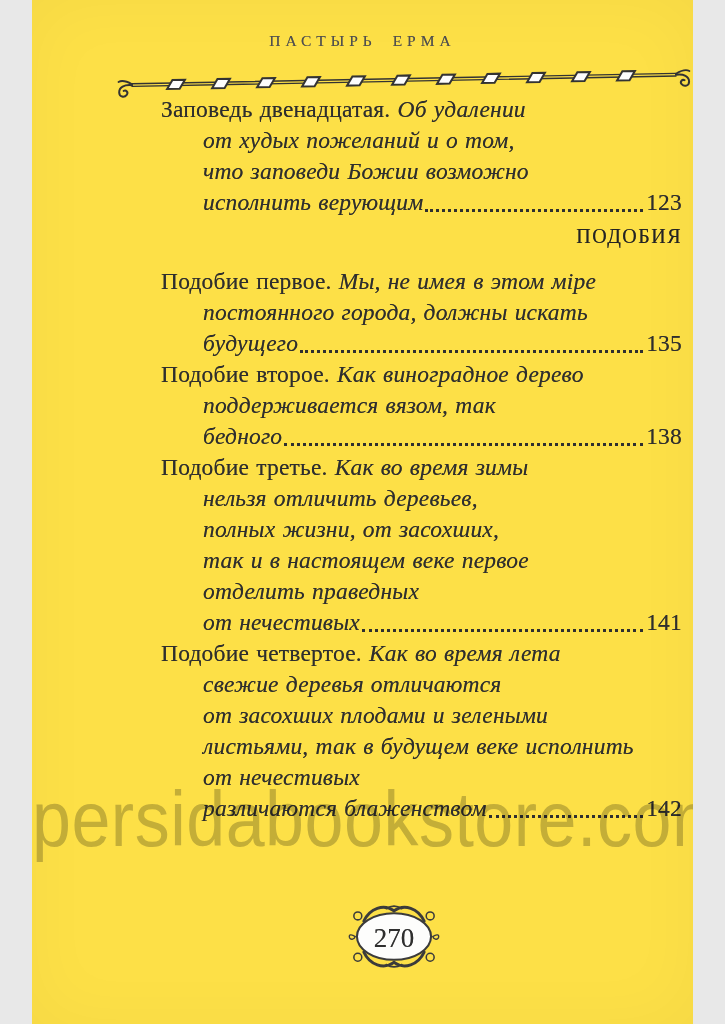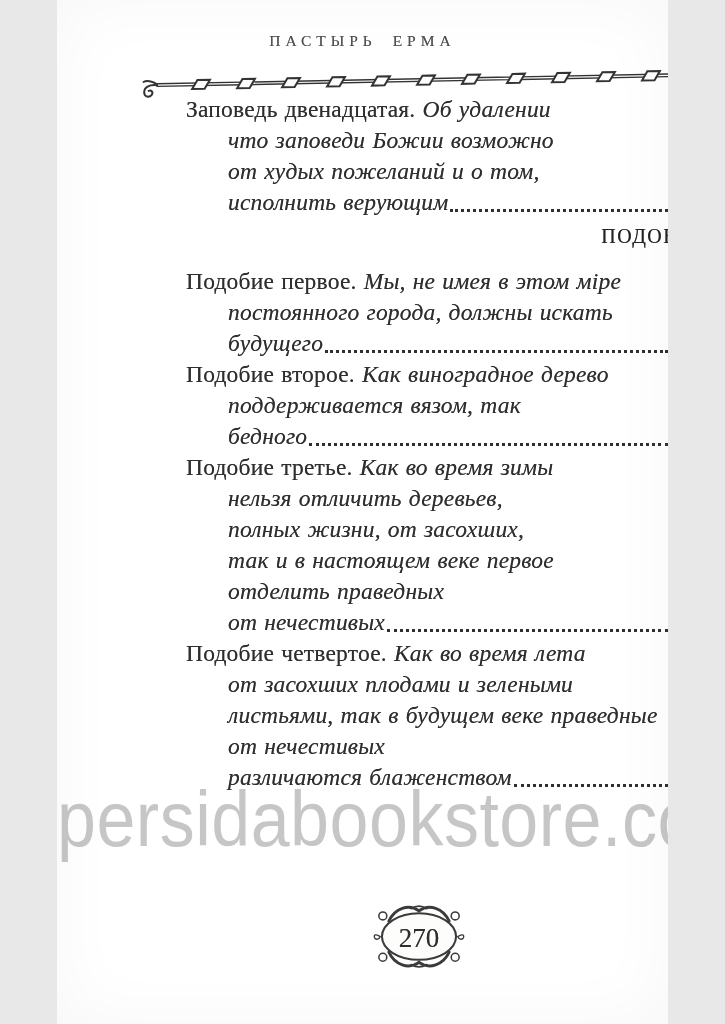--- a/index.html
+++ b/index.html
@@ -1,22 +1,22 @@
 <!DOCTYPE html>
 <html lang="ru"><head>
 <meta charset="utf-8">
 <title>Пастырь Ерма — оглавление</title>
 <style>
   html, body { margin: 0; padding: 0; background: #e8e8e8; }
   .page {
     position: relative;
-    width: 611px;
+    width: 661px;
     height: 1024px;
     margin: 0 auto;
-    background: #ffffff;
+    background: #fde047;
     overflow: hidden;
     font-family: "Liberation Serif", "DejaVu Serif", serif;
     color: #2e2e2e;
     box-shadow: inset 0 0 70px rgba(0,0,0,0.035);
   }
 
   
   .running-head {
     position: absolute;
     top: 32px; left: 0; right: 0;
@@ -130,22 +130,22 @@
       <path d="M16,22 C8,21 3,24 3,29 C3,33.5 8,34.5 10.5,31.5 C12.5,29 10,26.5 7.5,27.5" stroke-width="2"></path>
       <path d="M16,21 C10,17.5 6,16.5 2.5,18.5" stroke-width="1.8"></path>
       <path d="M560,22 C568,21 573,24 573,29 C573,33.5 568,34.5 565.5,31.5 C563.5,29 566,26.5 568.5,27.5" stroke-width="2"></path>
       <path d="M560,21 C566,17.5 570,16.5 573.5,18.5" stroke-width="1.8"></path>
     </g>
   </svg>
 
   <div class="toc" id="toc">
       <div class="entry">
         <div class="line first"><span class="roman">Заповедь двенадцатая. </span><span class="ital">Об удалении</span></div>
+        <div class="line cont ital">от худых пожеланий и о том,</div>
         <div class="line cont ital">что заповеди Божии возможно</div>
-        <div class="line cont ital">от худых пожеланий и о том,</div>
         <div class="line cont last">
           <span class="ital">исполнить верующим</span>
           <span class="dots"></span>
           <span class="pagenum">123</span>
         </div>
       </div>
       <div class="toc-heading">ПОДОБИЯ</div>
       <div class="entry">
         <div class="line first"><span class="roman">Подобие первое. </span><span class="ital">Мы, не имея в этом мiре</span></div>
         <div class="line cont ital">постоянного города, должны искать</div>
@@ -171,22 +171,23 @@
         <div class="line cont ital">так и в настоящем веке первое</div>
         <div class="line cont ital">отделить праведных</div>
         <div class="line cont last">
           <span class="ital">от нечестивых</span>
           <span class="dots"></span>
           <span class="pagenum">141</span>
         </div>
       </div>
       <div class="entry">
         <div class="line first"><span class="roman">Подобие четвертое. </span><span class="ital">Как во время лета</span></div>
+        <div class="line cont ital">свежие деревья отличаются</div>
         <div class="line cont ital">от засохших плодами и зелеными</div>
-        <div class="line cont ital">листьями, так в будущем веке праведные</div>
+        <div class="line cont ital">листьями, так в будущем веке исполнить</div>
         <div class="line cont ital">от нечестивых</div>
         <div class="line cont last">
           <span class="ital">различаются блаженством</span>
           <span class="dots"></span>
           <span class="pagenum">142</span>
         </div>
       </div>
     </div>
 
   <div class="watermark">persidabookstore.com</div>

